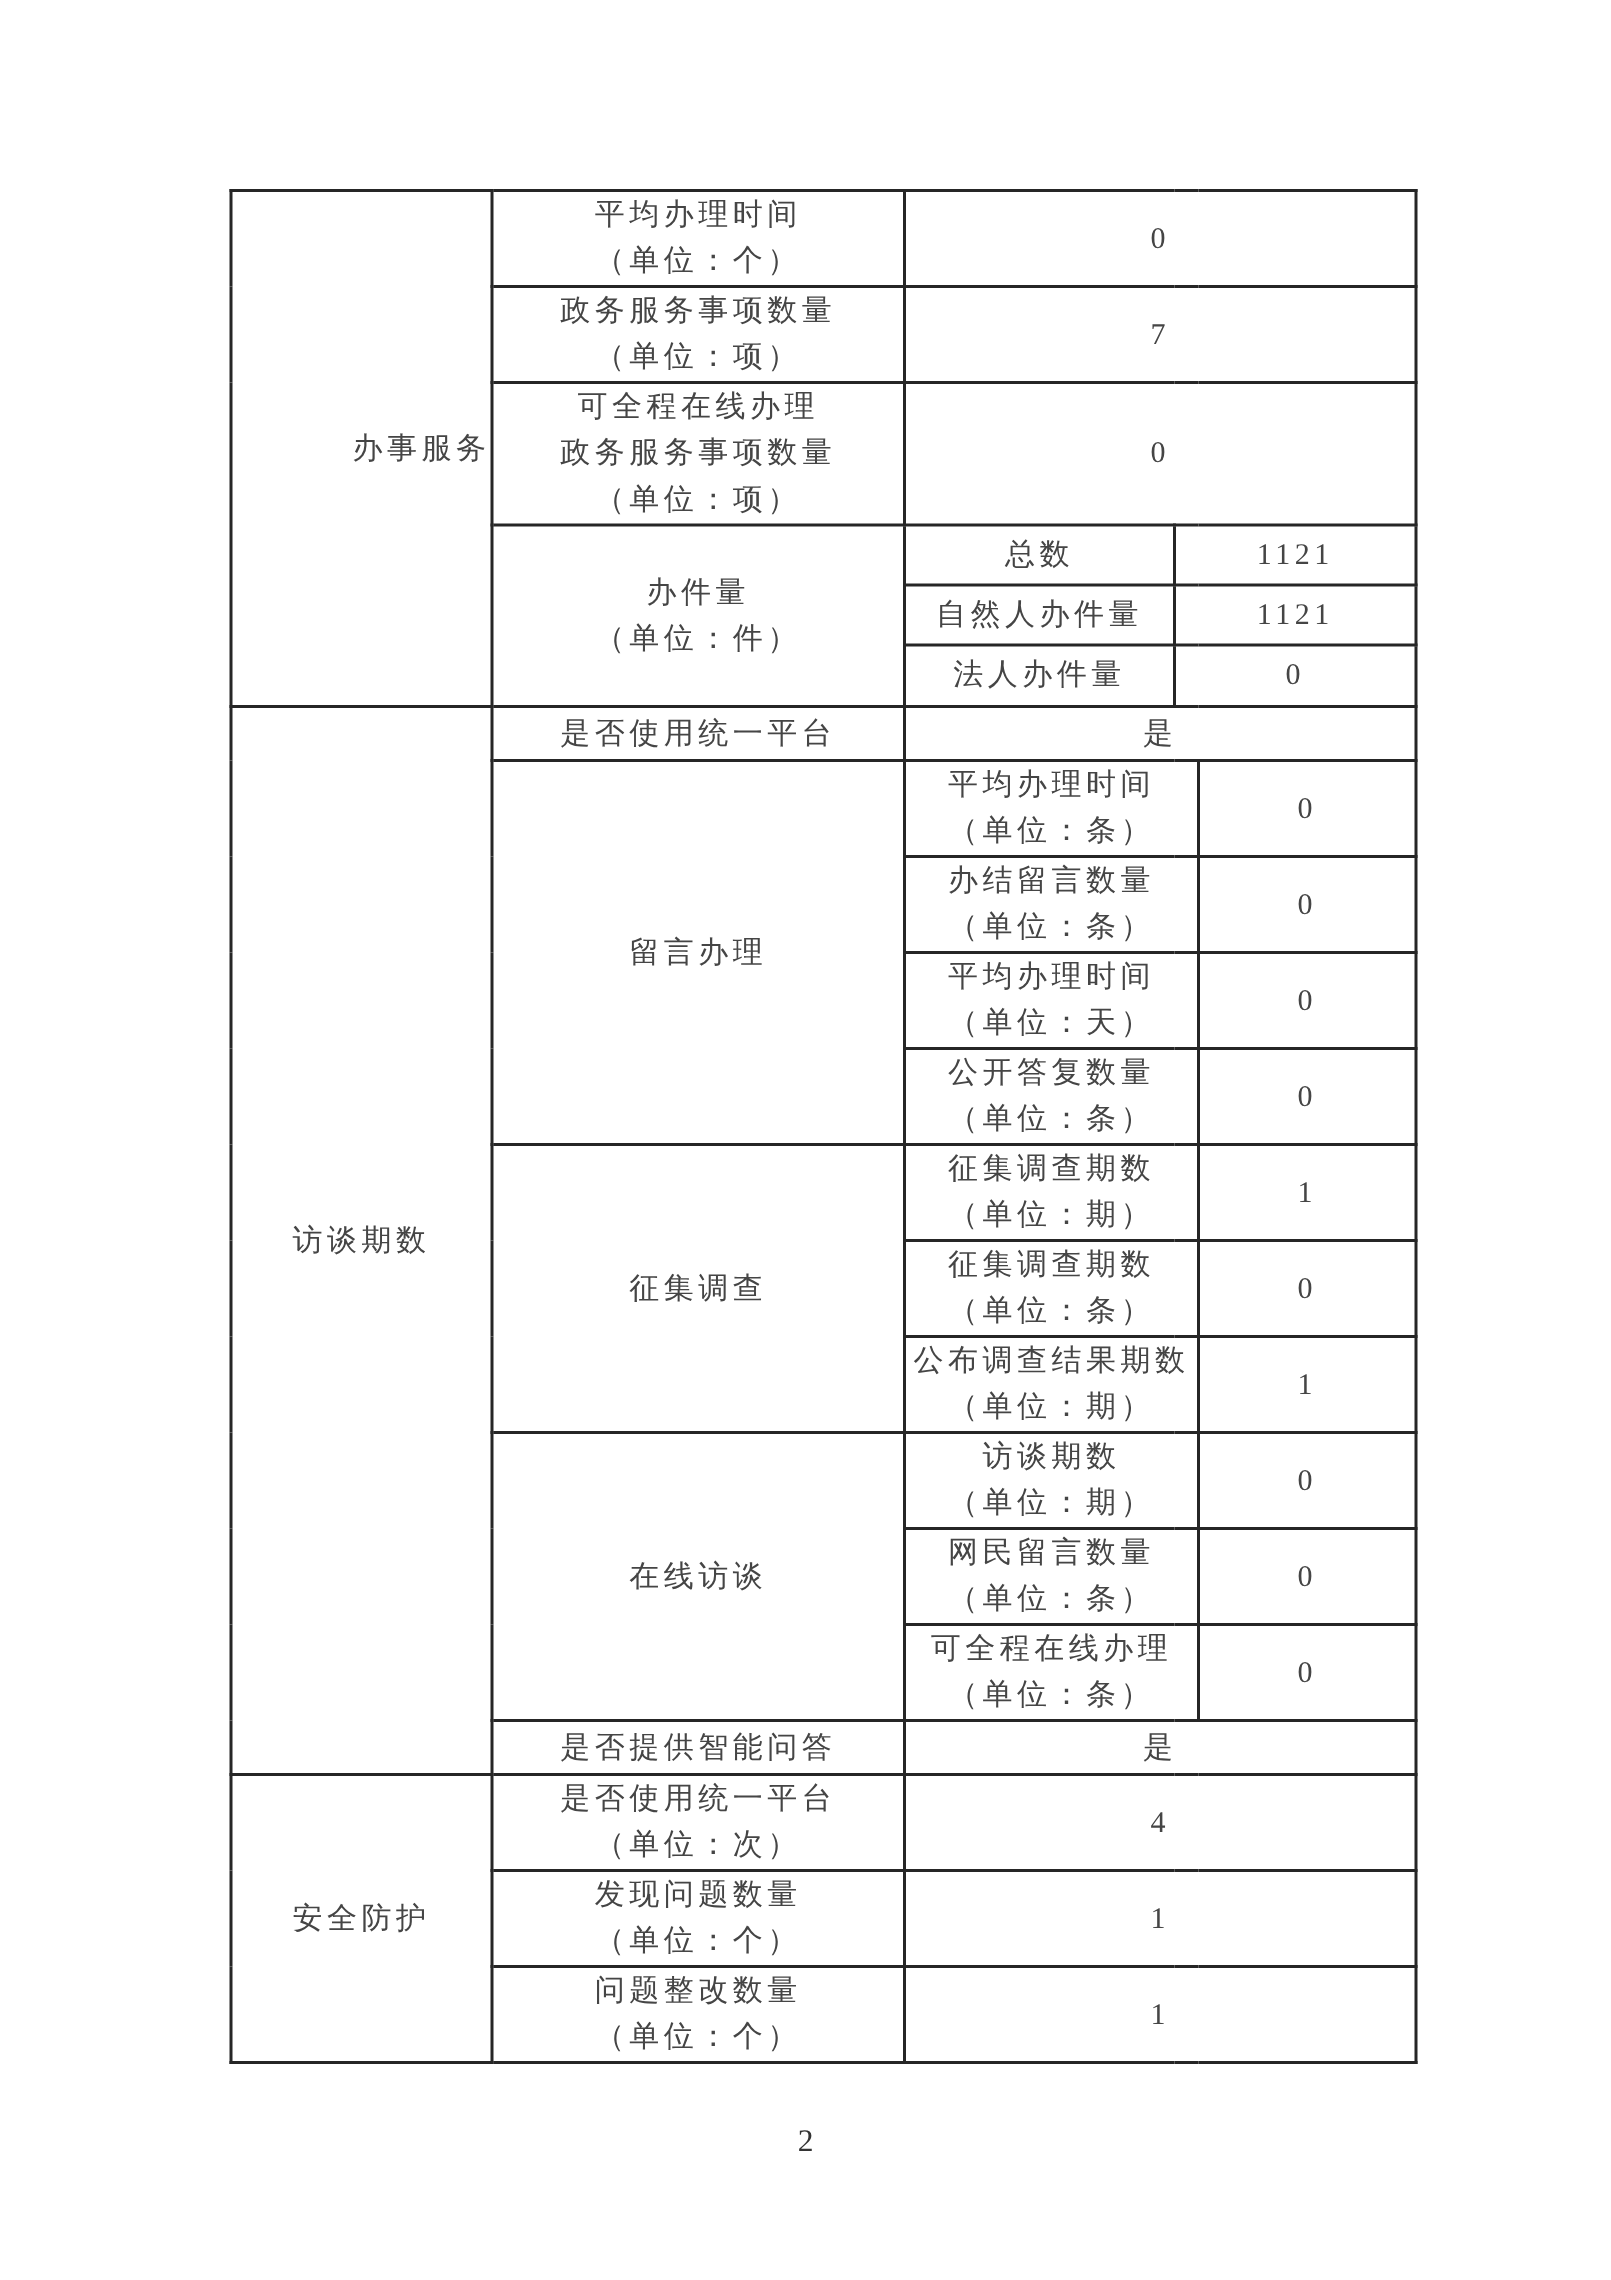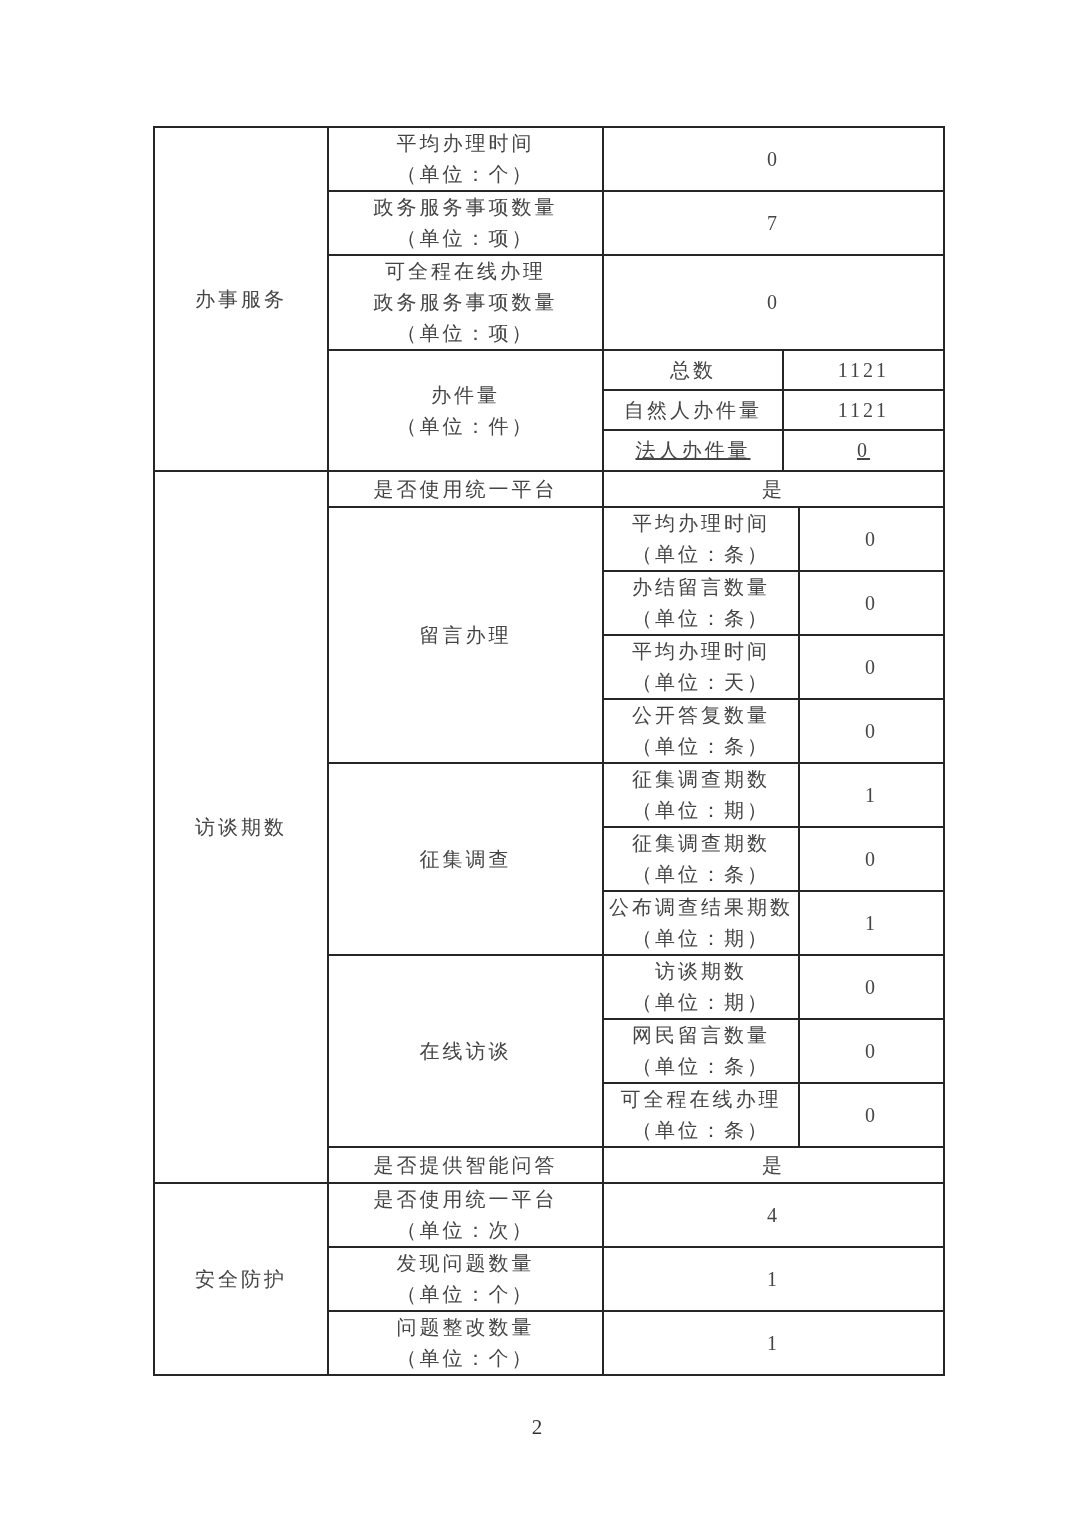--- a/index.html
+++ b/index.html
@@ -39,30 +39,30 @@
   td.val {
     font-size: 21px;
     letter-spacing: 2px;
   }
   .ln { display: block; }
   
   tr.h66 td { height: 62px; }
   tr.h63 td { height: 59px; }
   tr.h93 td { height: 89px; border-radius: 25px; }
   tr.h42 td { height: 38px; margin-top: 25px; }
-  tr.h43 td { height: 39px; text-decoration: underline; }
+  tr.h43 td { height: 39px; }
   tr.h38 td { height: 34px; margin-left: 32px; }
   tr.h61 td { height: 57px; }
   
   td.cat-top { vertical-align: top; }
   .catbox {
     height: 66px;
     display: flex;
     align-items: center;
-    justify-content: center;
+    justify-content: flex-end;
     font-family: Liberation Serif, serif;
   }
   .pagenum {
     position: absolute;
     left: 0;
     right: 0;
     top: 1415px;
     text-align: center;
     font-size: 21px;
     letter-spacing: 0;

